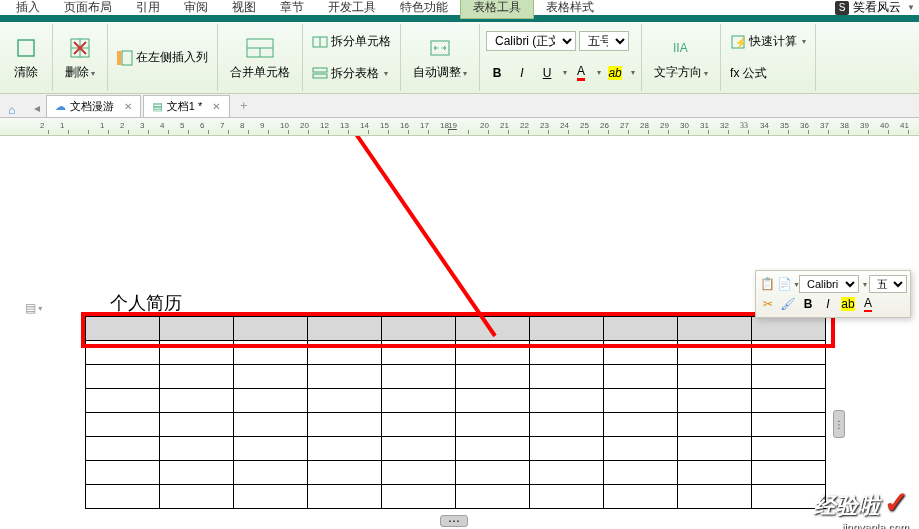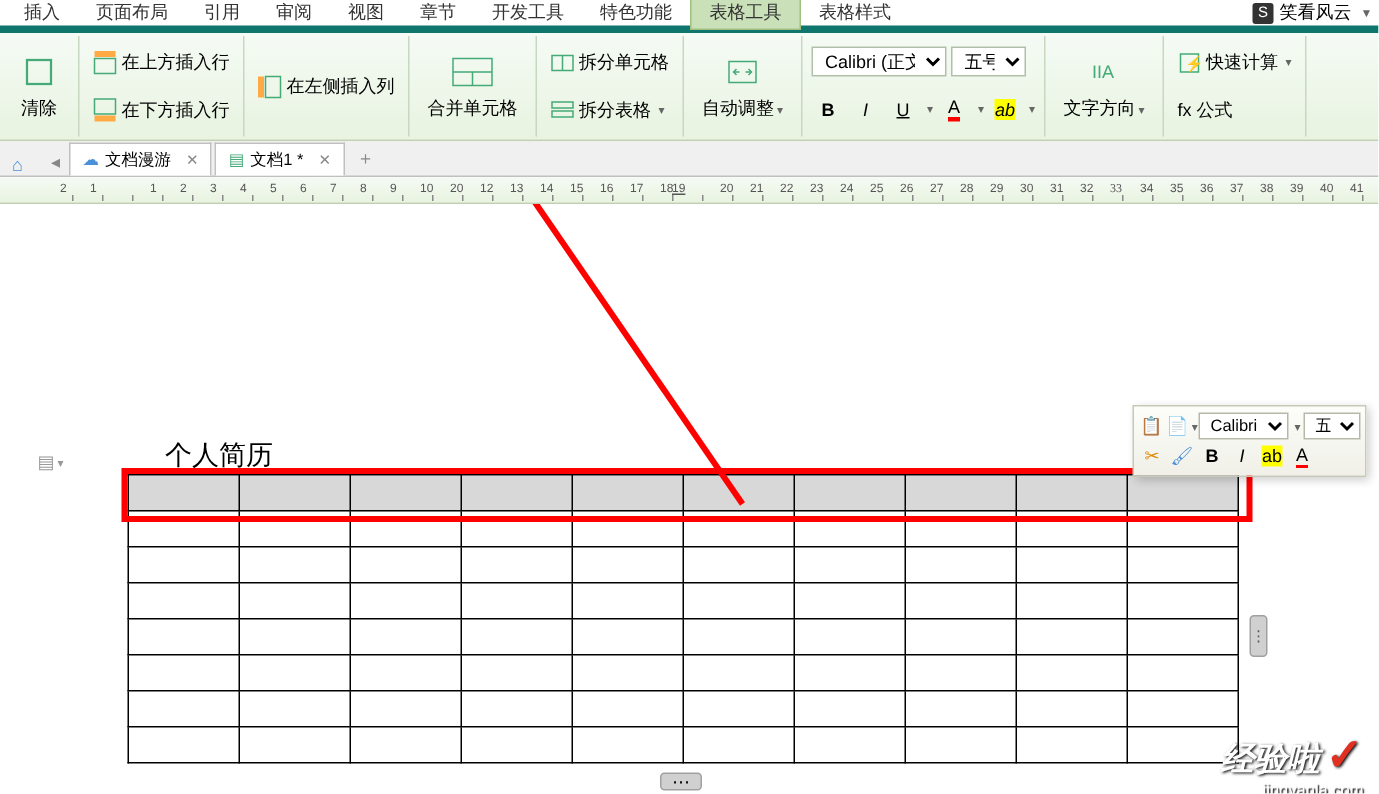--- a/index.html
+++ b/index.html
@@ -1,18 +1,18 @@
 <!DOCTYPE html>
 <html><head>
 <meta charset="utf-8">
 <style>
 * { margin: 0; padding: 0; box-sizing: border-box; }
 body { font-family: "Microsoft YaHei", Arial, sans-serif; font-size: 12px; background: #fff; width: 919px; height: 529px; overflow: hidden; position: relative; }
 
-.menubar { height: 22px; display: flex; align-items: center; padding: 0 4px; border-bottom: 5px solid #0f766e; background: #fff; }
+.menubar { height: 22px; display: flex; align-items: center; padding: 0 4px; border-bottom: 7px solid #0f766e; background: #fff; }
 .menubar .menu-item { padding: 2px 12px; color: #333; cursor: pointer; }
 .menubar .menu-item.active { background: #c9e0b8; border: 1px solid #a0c080; }
 .menubar .right { margin-left: auto; display: flex; align-items: center; gap: 4px; }
 .menubar .star-icon { width: 14px; height: 14px; background: #333; border-radius: 2px; display: flex; align-items: center; justify-content: center; color: #fff; font-size: 10px; }
 
 .ribbon { height: 72px; background: linear-gradient(#f5fbf5, #e8f3e0); border-bottom: 1px solid #c0d0b0; display: flex; padding: 2px 0; }
 .ribbon-group { border-right: 1px solid #c8d8c0; padding: 2px 6px; display: flex; flex-direction: column; justify-content: space-around; }
 .ribbon-group.vert { align-items: center; justify-content: center; }
 .ribbon-btn { display: flex; align-items: center; gap: 3px; padding: 2px 3px; cursor: pointer; white-space: nowrap; }
 .ribbon-btn .icon { width: 16px; height: 16px; display: inline-flex; align-items: center; justify-content: center; }
@@ -86,39 +86,33 @@
   <div class="ribbon-group vert">
     <div class="ribbon-big">
       <span class="icon">
           <svg width="20" height="20">
             <rect x="2" y="2" width="16" height="16" fill="none" stroke="#4a7" stroke-width="1.5"></rect>
           </svg>
         </span>
       <span>清除</span>
     </div>
   </div>
-  <div class="ribbon-group">
-    <div class="ribbon-btn">
-        <span class="icon">
-          <svg width="16" height="16">
-            <rect x="1" y="5" width="14" height="10" fill="none" stroke="#4a7"></rect>
-            <rect x="1" y="0" width="14" height="4" fill="#fa4"></rect>
-          </svg>
-        </span>
-        <span>在上方插入行</span>
-      </div>
-    <div class="ribbon-btn">
-        <span class="icon">
-          <svg width="16" height="16">
-            <rect x="1" y="1" width="14" height="10" fill="none" stroke="#4a7"></rect>
-            <rect x="1" y="12" width="14" height="4" fill="#fa4"></rect>
-          </svg>
-        </span>
-        <span>在下方插入行</span>
-      </div>
+  <div class="ribbon-group vert">
+    <div class="ribbon-big">
+      <span class="icon">
+          <svg width="24" height="24">
+            <rect x="3" y="3" width="18" height="18" fill="none" stroke="#4a7" stroke-width="1"></rect>
+            <line x1="3" y1="12" x2="21" y2="12" stroke="#4a7"></line>
+            <line x1="12" y1="3" x2="12" y2="21" stroke="#4a7"></line>
+            <line x1="6" y1="6" x2="18" y2="18" stroke="#c33" stroke-width="2"></line>
+            <line x1="18" y1="6" x2="6" y2="18" stroke="#c33" stroke-width="2"></line>
+          </svg>
+        </span>
+      <span><span>删除</span><span class="dropdown-arrow">▾</span></span>
+    </div>
   </div>
   <div class="ribbon-group">
     <div class="ribbon-btn">
         <span class="icon">
           <svg width="16" height="16">
             <rect x="5" y="1" width="10" height="14" fill="none" stroke="#4a7"></rect>
             <rect x="0" y="1" width="4" height="14" fill="#fa4"></rect>
           </svg>
         </span>
         <span>在左侧插入列</span>

